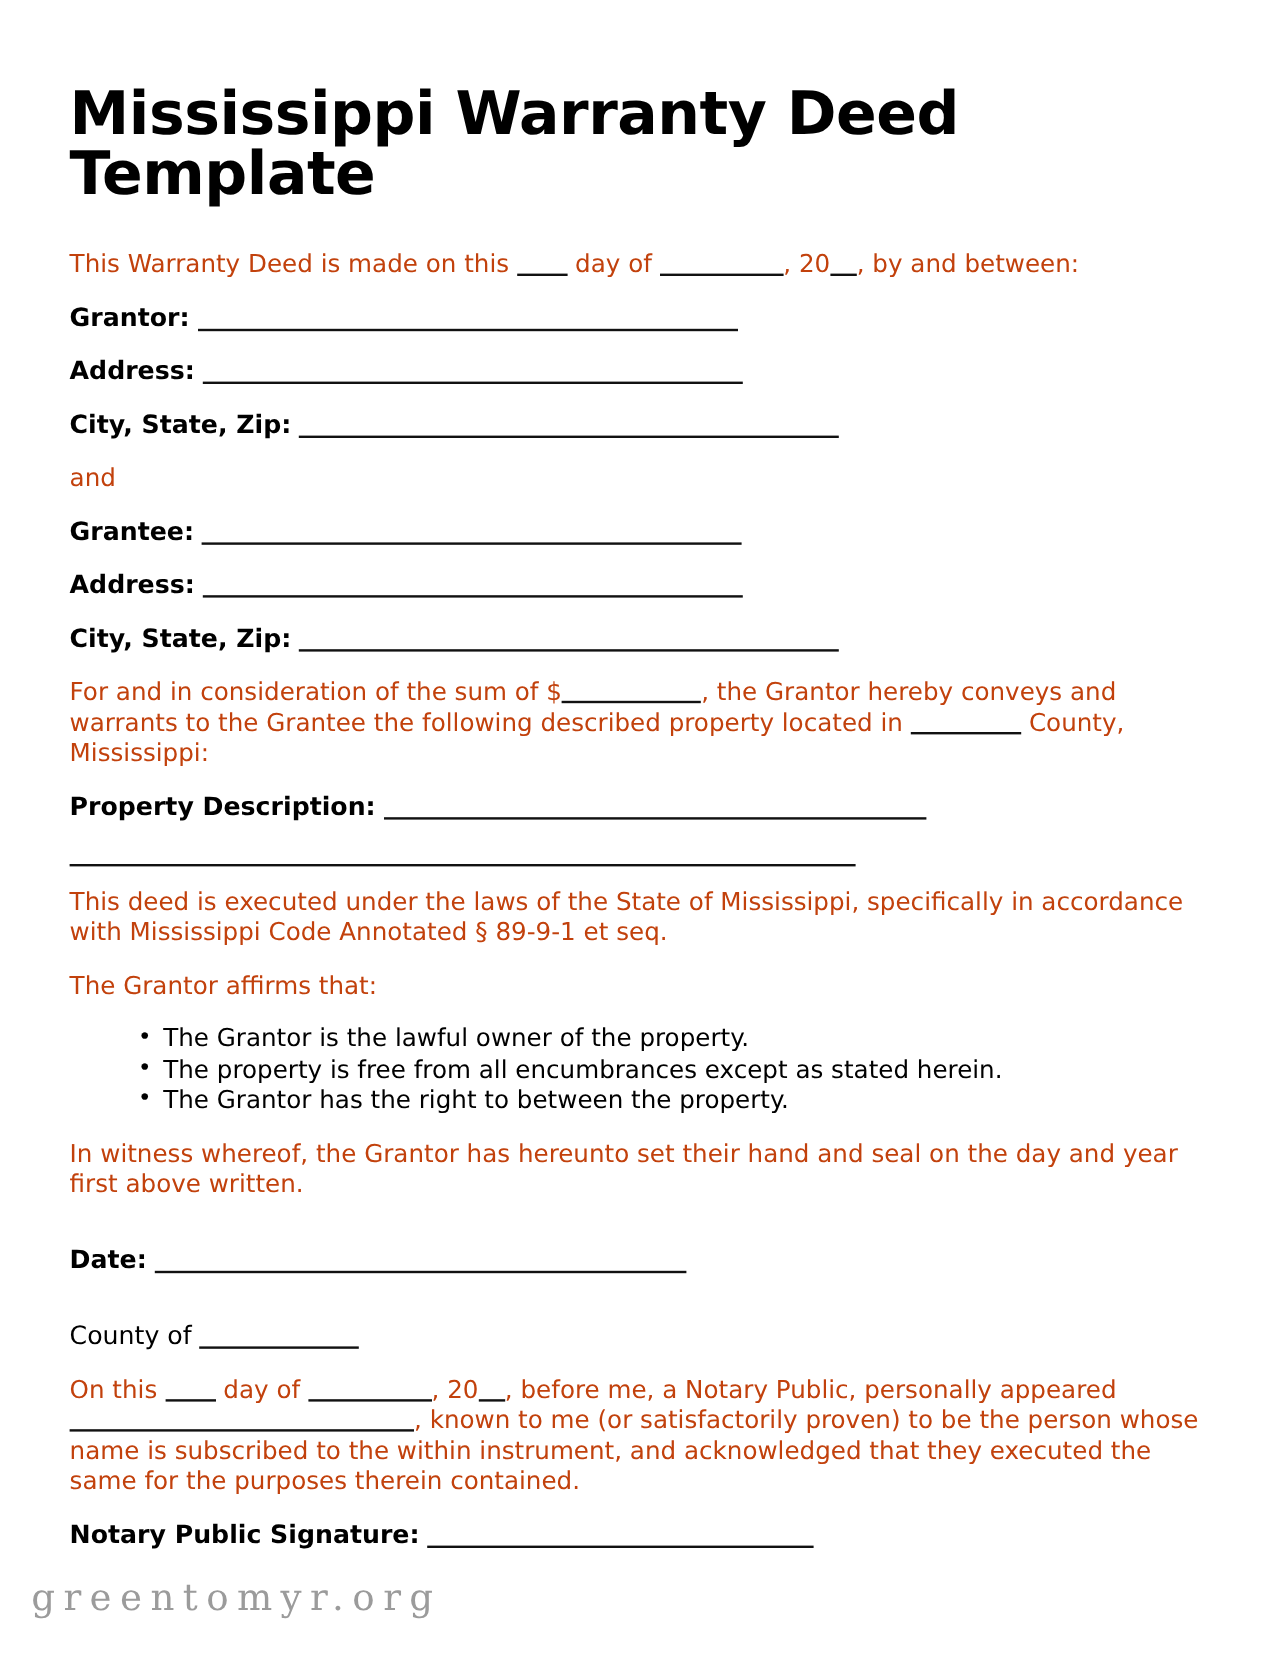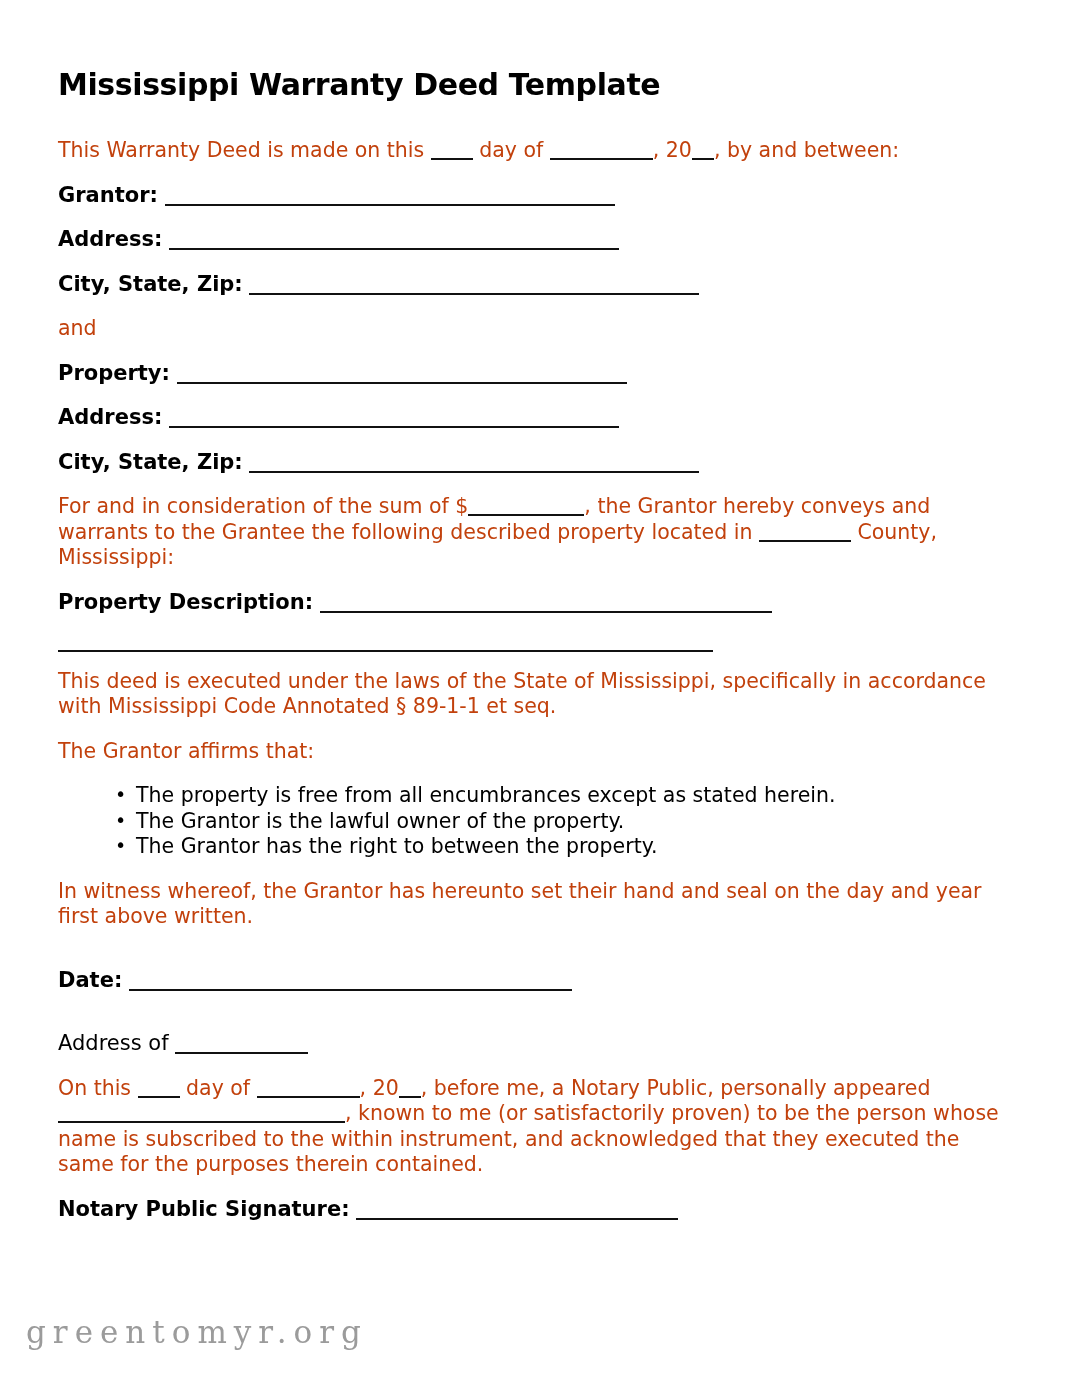--- a/index.html
+++ b/index.html
@@ -22,21 +22,21 @@
   }
   .doc {
     position: absolute;
     left: 58px;
     top: 0;
     width: 952px;
   }
 
   
   .doc-title {
-    font-size: 30px;
+    font-size: 50px;
     font-weight: bold;
     line-height: 1.0;
     letter-spacing: -0.4px;
     margin: 0;
     padding-top: 70px;
     color: #000;
   }
 
   
   p.para {
@@ -152,21 +152,21 @@
     <div class="gap-lg"></div>
 
     <div class="field-row"><span class="field-label">City, State, Zip:</span> <span class="rule w-csz"></span></div>
 
     <div class="gap-lg"></div>
 
     <p class="para">and</p>
 
     <div class="gap-lg"></div>
 
-    <div class="field-row"><span class="field-label">Property:</span> <span class="rule w-grantee"></span></div>
+    <div class="field-row"><span class="field-label">Grantee:</span> <span class="rule w-grantee"></span></div>
 
     <div class="gap-lg"></div>
 
     <div class="field-row"><span class="field-label">Address:</span> <span class="rule w-address"></span></div>
 
     <div class="gap-lg"></div>
 
     <div class="field-row"><span class="field-label">City, State, Zip:</span> <span class="rule w-csz"></span></div>
 
     <div class="gap-lg"></div>
@@ -176,51 +176,51 @@
     <div class="gap-lg"></div>
 
     <div class="field-row"><span class="field-label">Property Description:</span> <span class="rule w-propdesc"></span></div>
 
     <div class="gap-md"></div>
 
     <div class="field-row"><span class="rule w-propline2"></span></div>
 
     <div class="gap-md"></div>
 
-    <p class="para">This deed is executed under the laws of the State of Mississippi, specifically in accordance with Mississippi Code Annotated § 89-1-1 et seq.</p>
+    <p class="para">This deed is executed under the laws of the State of Mississippi, specifically in accordance with Mississippi Code Annotated § 89-9-1 et seq.</p>
 
     <div class="gap-lg"></div>
 
     <p class="para">The Grantor affirms that:</p>
 
     <div class="gap-lg"></div>
 
     <ul class="affirm-list">
+      <li>The Grantor is the lawful owner of the property.</li>
       <li>The property is free from all encumbrances except as stated herein.</li>
-      <li>The Grantor is the lawful owner of the property.</li>
       <li>The Grantor has the right to between the property.</li>
     </ul>
 
     <div class="gap-lg"></div>
 
     <p class="para">In witness whereof, the Grantor has hereunto set their hand and seal on the day and year first above written.</p>
 
     <div class="gap-lg"></div>
 
 
     <div class="gap-lg"></div>
 
     <div class="field-row"><span class="field-label">Date:</span> <span class="rule w-date"></span></div>
 
     <div class="gap-lg"></div>
 
 
     <div class="gap-lg"></div>
 
-    <div class="field-row"><span>Address of </span><span class="rule w-county"></span></div>
+    <div class="field-row"><span>County of </span><span class="rule w-county"></span></div>
 
     <div class="gap-lg"></div>
 
     <p class="para"><span>On this </span><span class="blank b-nday"></span><span> day of </span><span class="blank b-nmonth"></span><span>, 20</span><span class="blank b-nyr"></span><span>, before me, a Notary Public, personally appeared </span><span class="blank b-nname"></span><span>, known to me (or satisfactorily proven) to be the person whose name is subscribed to the within instrument, and acknowledged that they executed the same for the purposes therein contained.</span></p>
 
     <div class="gap-lg"></div>
 
     <div class="field-row"><span class="field-label">Notary Public Signature:</span> <span class="rule w-notarysig"></span></div>
 
   </div>

